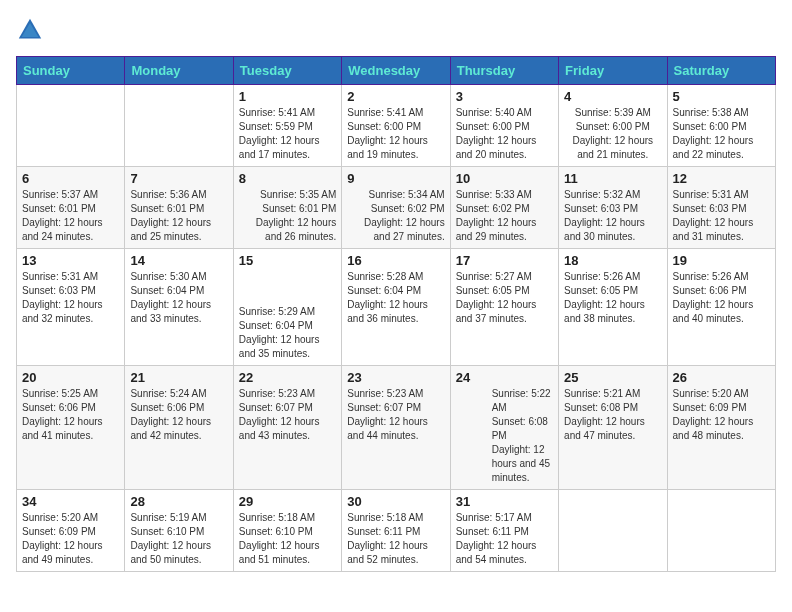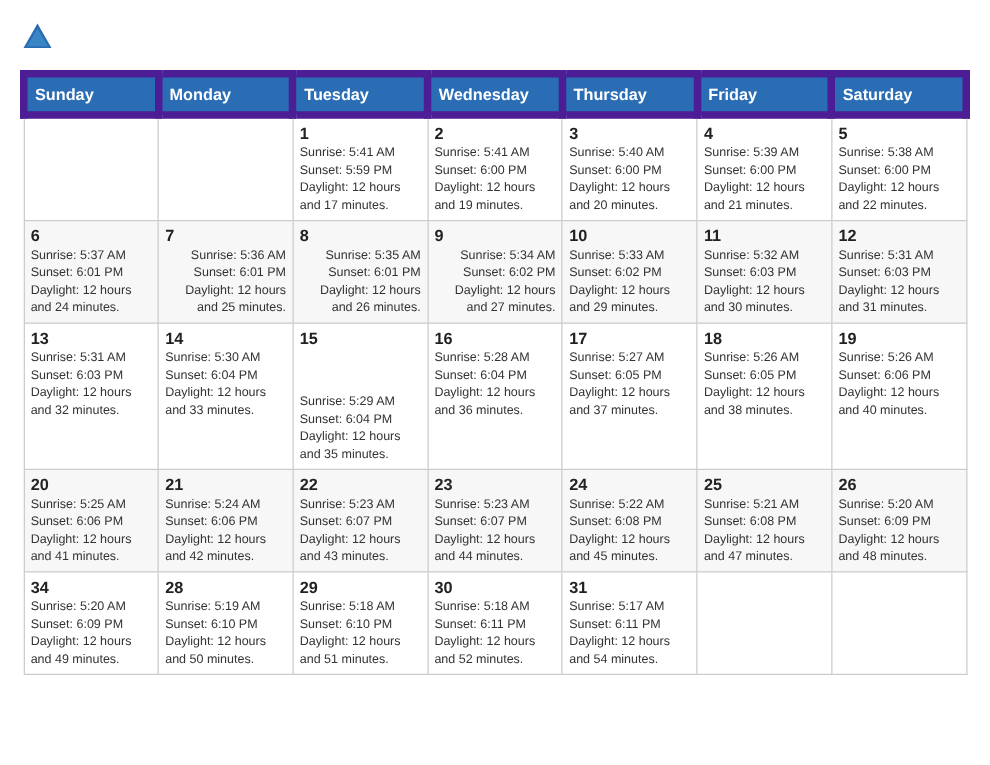--- a/index.html
+++ b/index.html
@@ -48,25 +48,25 @@
       font-size: 15px;
       color: #555;
     }
     .calendar {
       width: 100%;
       border-collapse: collapse;
       border: 1px solid #ccc;
     }
     .calendar th {
       background-color: #2a6db5;
-      color: #ffffff;
+      color: #5eead4;
       text-align: left;
       padding: 6px 6px;
       font-size: 13px;
-      border: 6px solid #4c1d95;
+      border: 1px solid #4c1d95;
     }
     .calendar td {
       border: 1px solid #ccc;
       vertical-align: top;
       padding: 4px 5px;
       width: 108px;
       min-height: 80px;
       background: #fff;
       font-size: 11px;
       color: #333;
@@ -138,41 +138,41 @@
 Daylight: 12 hours and 19 minutes.</div>
         </td>
         <td>
           <div class="day-number">3</div>
           <div class="day-detail" style="white-space: pre-line;">Sunrise: 5:40 AM
 Sunset: 6:00 PM
 Daylight: 12 hours and 20 minutes.</div>
         </td>
         <td>
           <div class="day-number">4</div>
-          <div class="day-detail" style="white-space: pre-line;">Sunrise: 5:39 AM
+          <div class="day-detail" style="white-space: pre-line; text-align: center;">Sunrise: 5:39 AM
 Sunset: 6:00 PM
 Daylight: 12 hours and 21 minutes.</div>
         </td>
         <td>
           <div class="day-number">5</div>
           <div class="day-detail" style="white-space: pre-line;">Sunrise: 5:38 AM
 Sunset: 6:00 PM
 Daylight: 12 hours and 22 minutes.</div>
         </td>
       </tr>
       <tr>
         <td>
           <div class="day-number">6</div>
           <div class="day-detail" style="white-space: pre-line;">Sunrise: 5:37 AM
 Sunset: 6:01 PM
 Daylight: 12 hours and 24 minutes.</div>
         </td>
         <td>
           <div class="day-number">7</div>
-          <div class="day-detail" style="white-space: pre-line; text-align: right;">Sunrise: 5:36 AM
+          <div class="day-detail" style="white-space: pre-line;">Sunrise: 5:36 AM
 Sunset: 6:01 PM
 Daylight: 12 hours and 25 minutes.</div>
         </td>
         <td>
           <div class="day-number">8</div>
           <div class="day-detail" style="white-space: pre-line; text-align: right;">Sunrise: 5:35 AM
 Sunset: 6:01 PM
 Daylight: 12 hours and 26 minutes.</div>
         </td>
         <td>
@@ -264,21 +264,21 @@
 Daylight: 12 hours and 43 minutes.</div>
         </td>
         <td>
           <div class="day-number">23</div>
           <div class="day-detail" style="white-space: pre-line;">Sunrise: 5:23 AM
 Sunset: 6:07 PM
 Daylight: 12 hours and 44 minutes.</div>
         </td>
         <td>
           <div class="day-number">24</div>
-          <div class="day-detail" style="white-space: pre-line;">Sunrise: 5:22 AM
+          <div class="day-detail" style="white-space: pre-line; margin-left: 36px;">Sunrise: 5:22 AM
 Sunset: 6:08 PM
 Daylight: 12 hours and 45 minutes.</div>
         </td>
         <td>
           <div class="day-number">25</div>
           <div class="day-detail" style="white-space: pre-line;">Sunrise: 5:21 AM
 Sunset: 6:08 PM
 Daylight: 12 hours and 47 minutes.</div>
         </td>
         <td>

